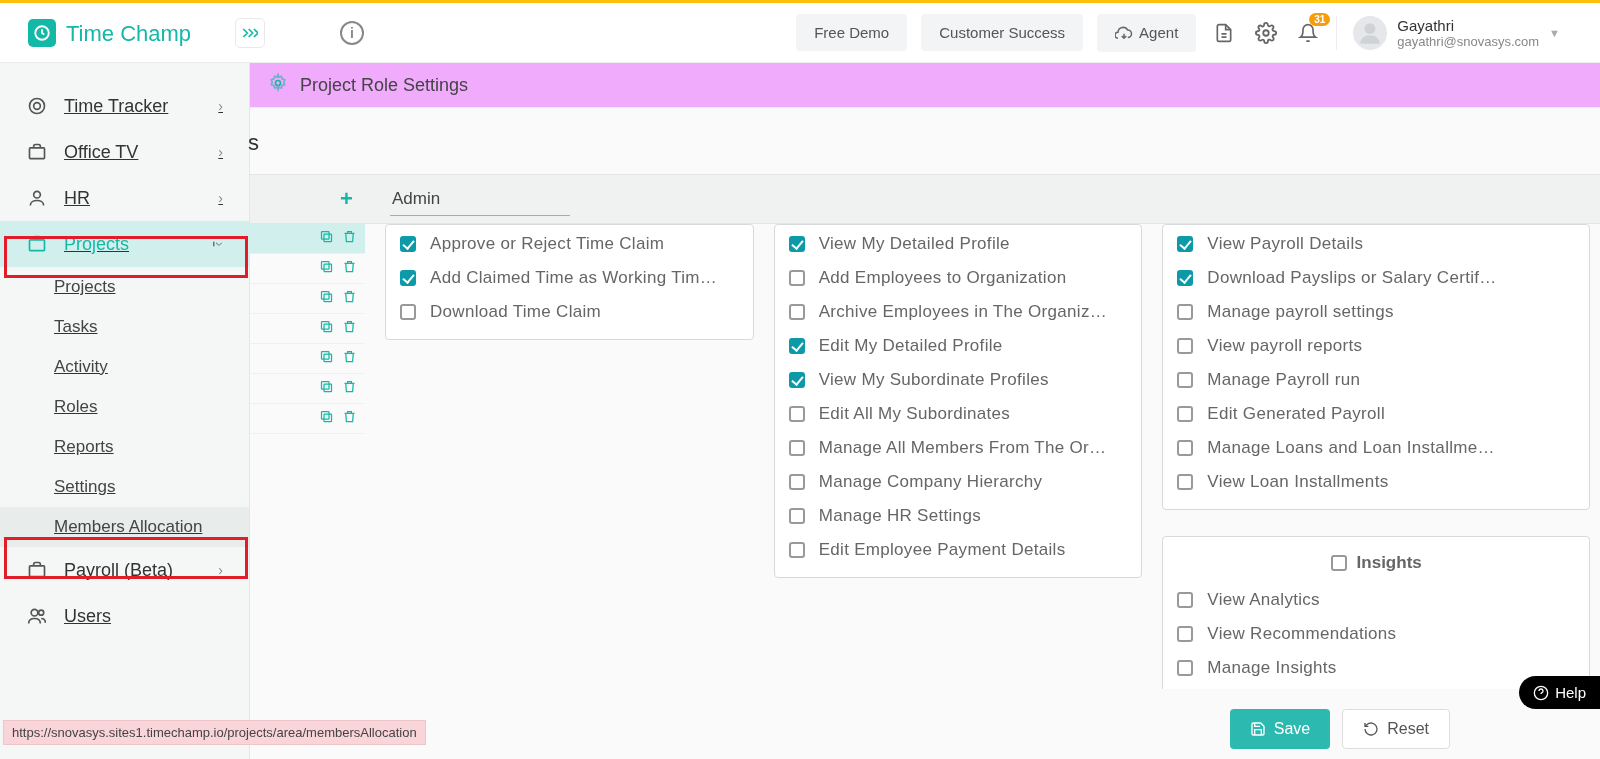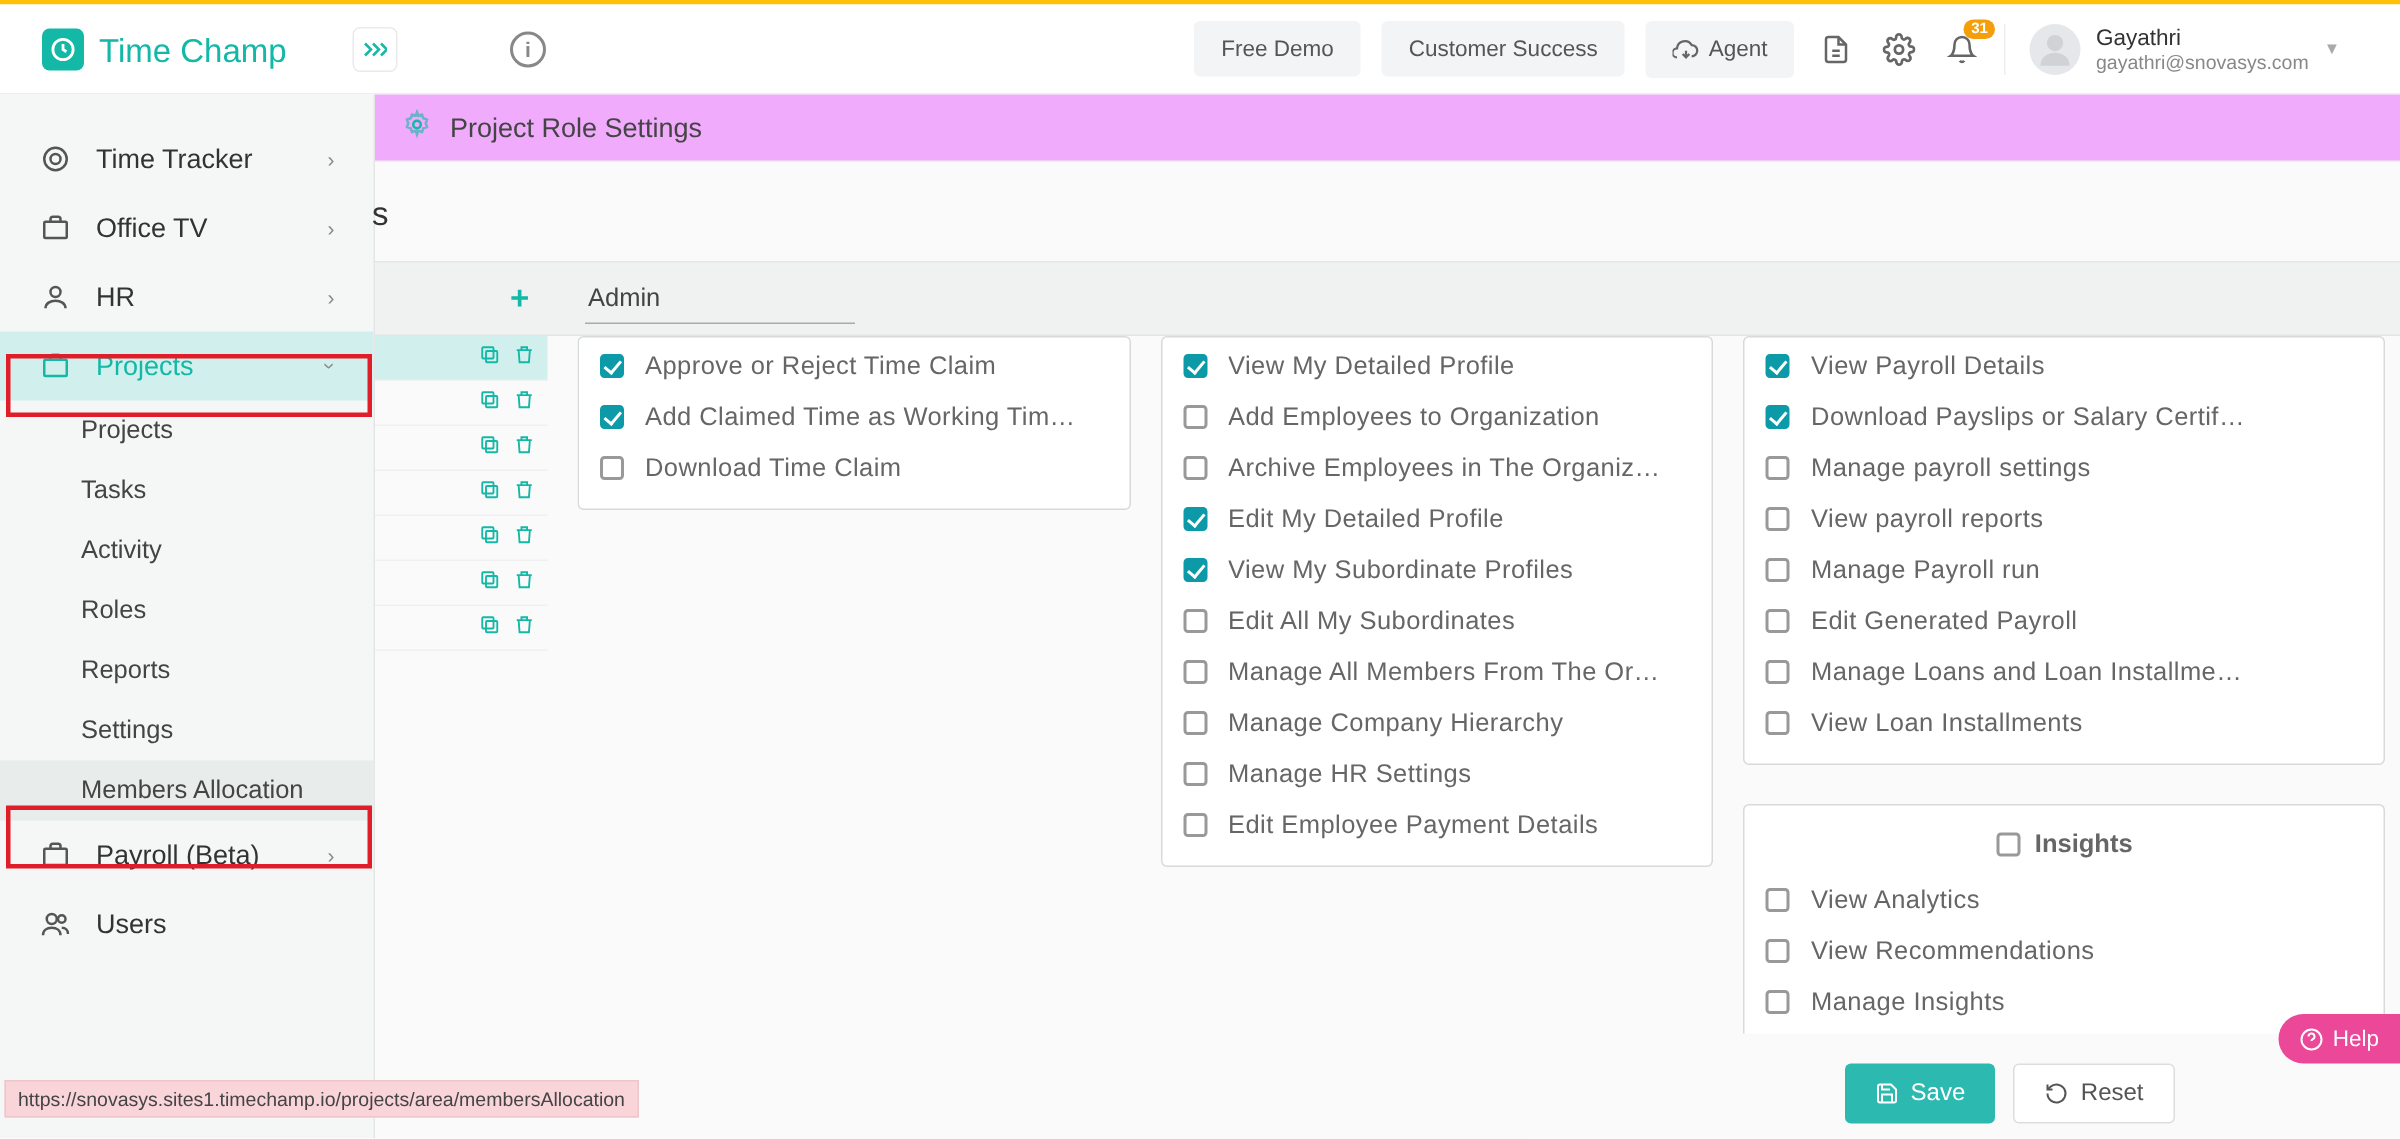--- a/index.html
+++ b/index.html
@@ -18,21 +18,21 @@
   .hdr-btn { background:#f3f4f6; border:none; padding:10px 18px; border-radius:4px; font-size:15px; color:#555; cursor:pointer; display:flex; align-items:flex-start; gap:6px;}
   .hdr-icon-btn { width:28px; height:28px; display:flex; align-items:center; justify-content:center; color:#666; cursor:pointer; position:relative;}
   .notif-badge { position:absolute; top:-6px; right:-8px; background:#f59e0b; color:#fff; font-size:10px; font-weight:600; padding:1px 5px; border-radius:8px;}
   .avatar { width:34px; height:34px; border-radius:50%; background:#e5e7eb; display:flex; align-items:center; justify-content:center;}
   .user-block { display:flex; align-items:center; gap:10px; border-left:1px solid #eee; padding-left:16px;}
   .user-info-name { font-size:15px; color:#333;}
   .user-info-email { font-size:13px; color:#888;}
   .caret-down { color:#aaa; font-size:11px;}
   
   
-  .sidebar { position:absolute; top:63px; left:0; width:250px; bottom:0; background:#f5f7f7; border-right:1px solid #e5e5e5; padding-top:20px;}
+  .sidebar { position:absolute; top:63px; left:0; width:250px; bottom:0; background:#f5f7f7; border-right:1px solid #e5e5e5; padding-top:20px;text-decoration:underline;}
   .side-item { display:flex; align-items:center; padding:12px 26px; font-size:18px; color:#333; cursor:pointer; position:relative;}
   .side-icon { width:22px; height:22px; margin-right:16px; display:flex; align-items:center; justify-content:center; color:#555;}
   .side-chevron { margin-left:auto; color:#888; font-size:14px;}
   .side-item.active { background:#d1f0ed; color:#14b8a6;}
   .side-item.active .side-icon { color:#14b8a6;}
   .side-sub { padding:10px 26px 10px 54px; font-size:17px; color:#444; cursor:pointer;}
   .side-sub.highlight { background:#e8eceb;}
   .highlight-box-projects { position:absolute; left:4px; top:236px; width:244px; height:42px; border:3px solid #e11d2a; pointer-events:none; z-index:5;}
   .highlight-box-members { position:absolute; left:4px; top:537px; width:244px; height:42px; border:3px solid #e11d2a; pointer-events:none; z-index:5;}
   
@@ -67,21 +67,21 @@
   .chk.checked { background:#0d9aa8; border-color:#0d9aa8;}
   .chk.checked::after { content:''; position:absolute; left:3px; top:0px; width:5px; height:9px; border:solid #fff; border-width:0 2px 2px 0; transform:rotate(40deg);}
   .perm-label { white-space:nowrap; overflow:hidden; text-overflow:ellipsis;}
   
   
   .footer-btns { position:absolute; bottom:10px; right:150px; display:flex; gap:12px;}
   .save-btn { background:#2bb9b0; color:#fff; border:none; padding:10px 20px; border-radius:4px; font-size:16px; display:flex; align-items:center; gap:8px; cursor:pointer;}
   .reset-btn { background:#fff; border:1px solid #ddd; color:#555; padding:10px 20px; border-radius:4px; font-size:16px; display:flex; align-items:center; gap:8px; cursor:pointer;}
   
   
-  .help-btn { position:absolute; bottom:50px; right:0; background:#ec4899; color:#fff; padding:8px 14px; border-radius:18px 0 0 18px; font-size:15px; display:flex; align-items:center; gap:6px; cursor:pointer;}
+  .help-btn { position:absolute; bottom:50px; right:0; background:#000000; color:#fff; padding:8px 14px; border-radius:18px 0 0 18px; font-size:15px; display:flex; align-items:center; gap:6px; cursor:pointer;}
   
   
   .status-url { position:absolute; bottom:14px; left:3px; background:#f9d4d9; color:#444; font-size:13px; padding:4px 8px; border:1px solid #eec5ca;}
 </style>
 </head>
 <body>
 
 <div class="orange-bar"></div>
 
 <div class="top-header">

